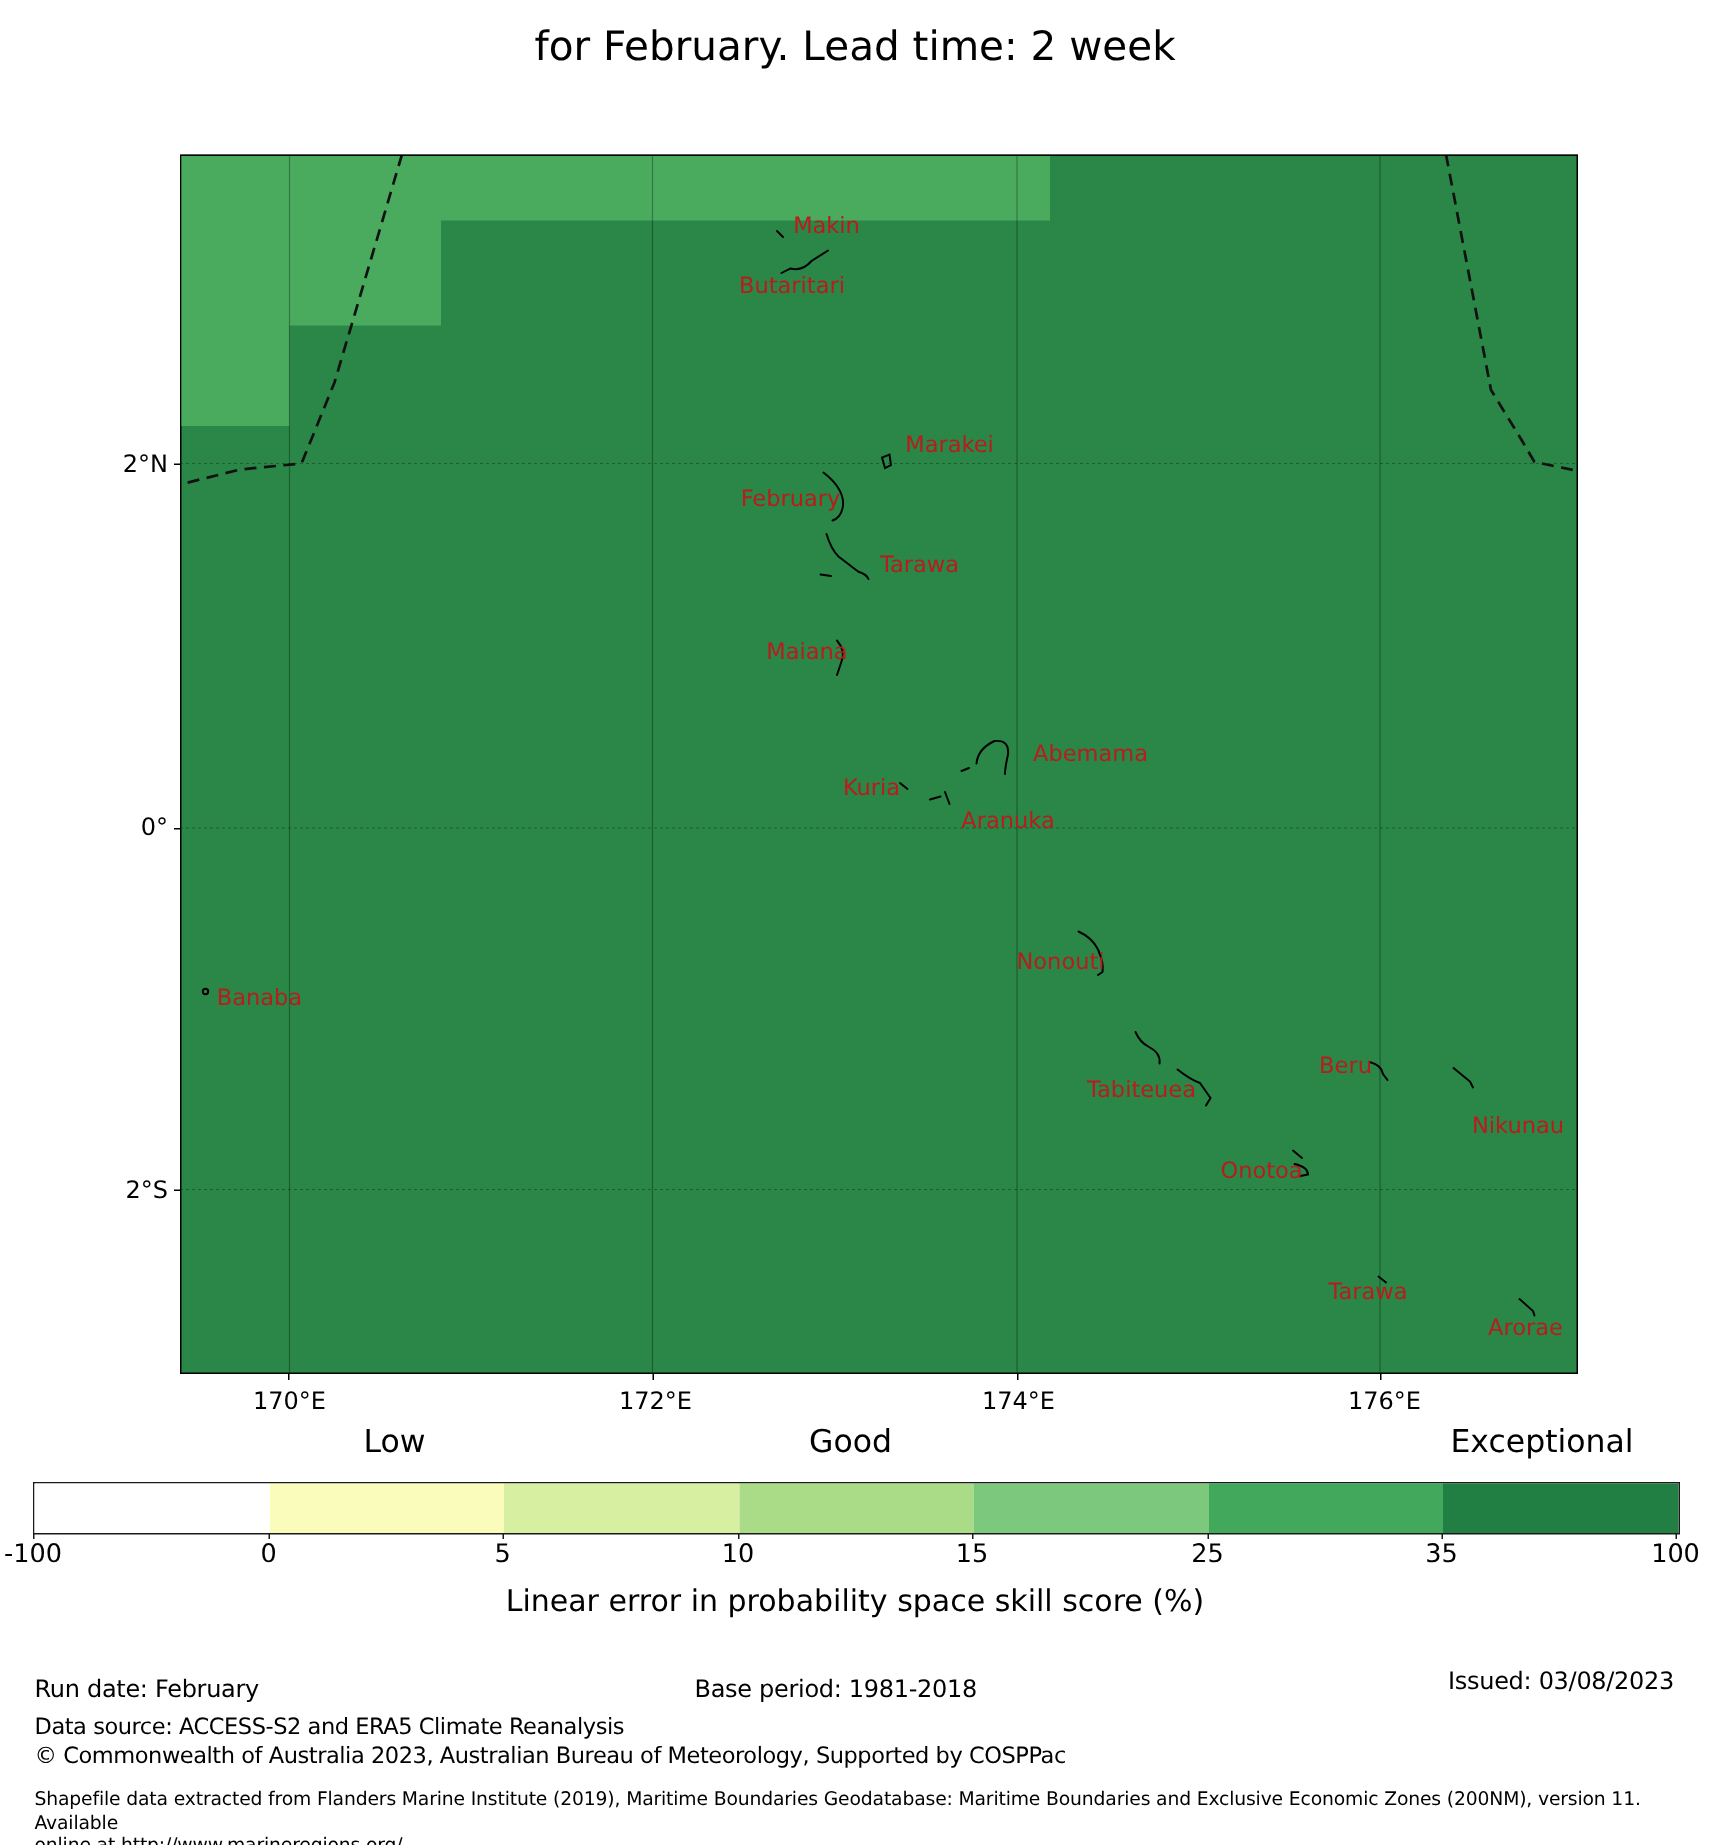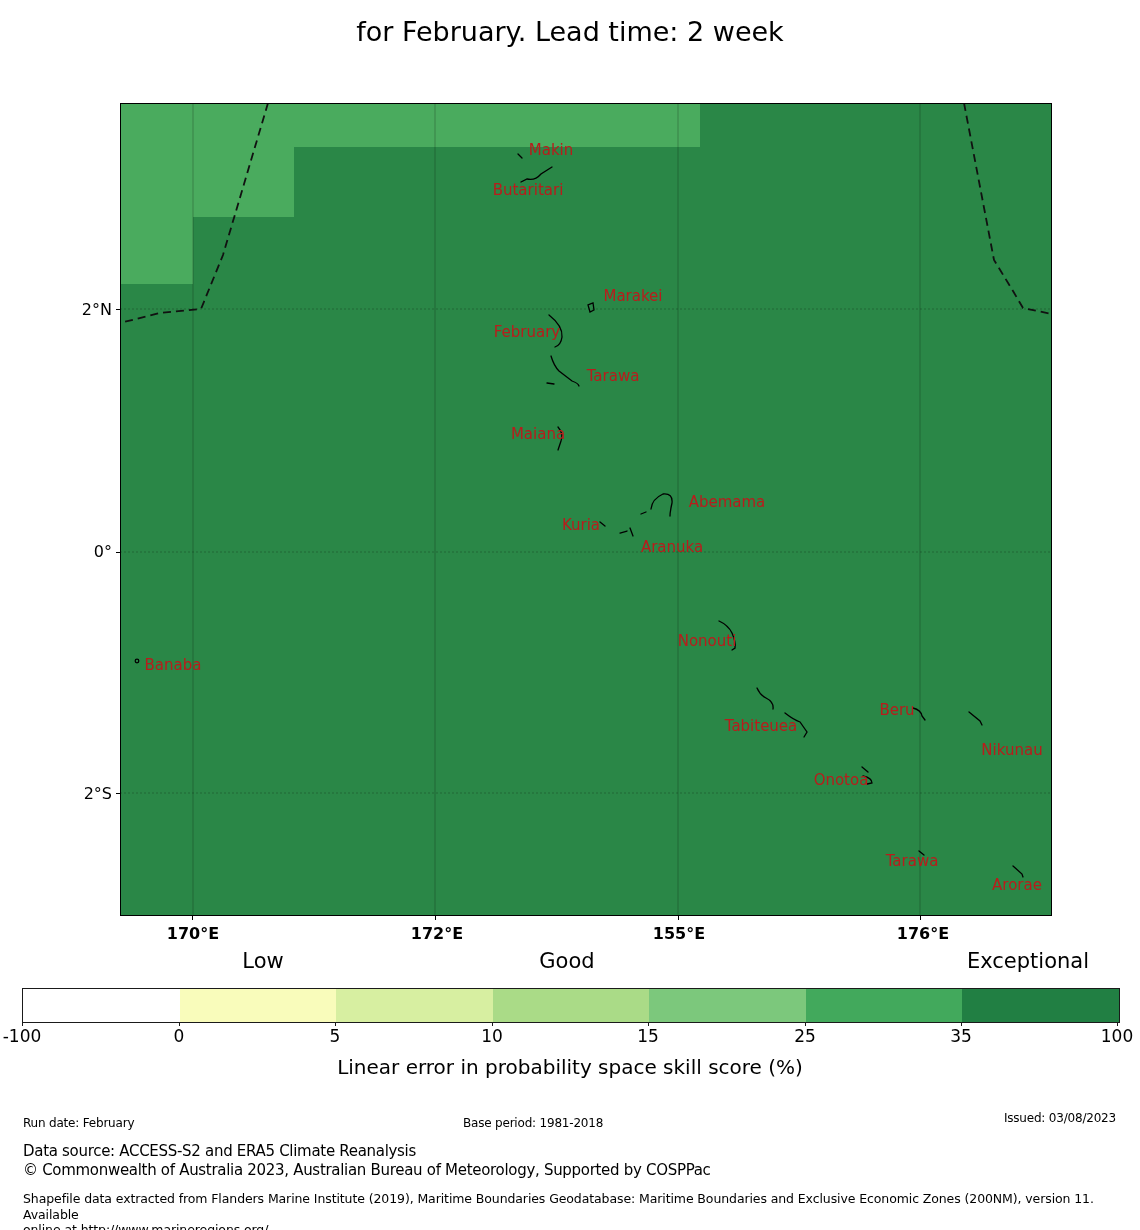--- a/index.html
+++ b/index.html
@@ -4,29 +4,29 @@
 <style>
   html,body{margin:0;padding:0;background:#ffffff;}
   #page{position:relative;width:1140px;height:1230px;background:#ffffff;overflow:hidden;
         font-family:"DejaVu Sans", sans-serif;color:#000;}
   .abs{position:absolute;}
   #title{top:12px;left:0;width:1140px;text-align:center;font-size:27px;line-height:39px;color:#000;}
   #map{left:120px;top:103px;width:932px;height:813px;border:1px solid #000;box-sizing:border-box;}
   #map svg{position:absolute;left:0;top:0;}
   .isl{position:absolute;transform:translate(-50%,-50%);font-size:15px;white-space:nowrap;color:#b91c1c;}
   .ytick{position:absolute;width:52px;text-align:right;font-size:16px;transform:translateY(-50%);}
-  .xtick{position:absolute;transform:translateX(-50%);font-size:16px;white-space:nowrap;font-weight:bold;}
+  .xtick{position:absolute;transform:translateX(-50%);font-size:16px;white-space:nowrap;}
   .skill{position:absolute;transform:translateX(-50%);font-size:21px;white-space:nowrap;}
   #colorbar{left:22px;top:988px;width:1096px;height:33px;border:1px solid #1a1a1a;box-sizing:content-box;display:flex;}
   #colorbar .seg{flex:1 1 0;height:100%;}
   .cbtickmark{position:absolute;width:1px;height:4px;background:#1a1a1a;top:1022px;}
   .cbtick{position:absolute;top:1026px;transform:translateX(-50%);font-size:17px;white-space:nowrap;}
   #cblabel{top:1055px;left:0;width:1140px;text-align:center;font-size:20px;}
   .axtickmark{position:absolute;background:#000;}
-  .foot1{font-size:12px;letter-spacing:-0.2px;white-space:nowrap;}
+  .foot1{font-size:16px;letter-spacing:-0.2px;white-space:nowrap;}
   .foot2{font-size:15px;letter-spacing:-0.3px;white-space:nowrap;}
   .foot3{font-size:12.5px;letter-spacing:-0.1px;line-height:15.5px;}
 </style>
 </head>
 <body>
 
 <div id="page">
 
   <div id="title" class="abs">
     <div>for February. Lead time: 2 week</div>
@@ -98,21 +98,21 @@
   <div class="axtickmark" style="left:920px;top:916px;width:1px;height:4px"></div>
   <div class="axtickmark" style="left:116px;top:309px;width:4px;height:1px"></div>
   <div class="axtickmark" style="left:116px;top:552px;width:4px;height:1px"></div>
   <div class="axtickmark" style="left:116px;top:793px;width:4px;height:1px"></div>
 
   <span class="ytick" style="left:60px;top:309px">2°N</span>
   <span class="ytick" style="left:60px;top:551px">0°</span>
   <span class="ytick" style="left:60px;top:793px">2°S</span>
   <span class="xtick" style="left:193px;top:924px">170°E</span>
   <span class="xtick" style="left:437px;top:924px">172°E</span>
-  <span class="xtick" style="left:679px;top:924px">155°E</span>
+  <span class="xtick" style="left:679px;top:924px">174°E</span>
   <span class="xtick" style="left:923px;top:924px">176°E</span>
 
   <span class="skill" style="left:263px;top:949px">Low</span>
   <span class="skill" style="left:567px;top:949px">Good</span>
   <span class="skill" style="left:1028px;top:949px">Exceptional</span>
 
   <div id="colorbar" class="abs">
     <div class="seg" style="background: rgb(255, 255, 255);"></div>
     <div class="seg" style="background: rgb(249, 252, 187);"></div>
     <div class="seg" style="background: rgb(215, 239, 161);"></div>

